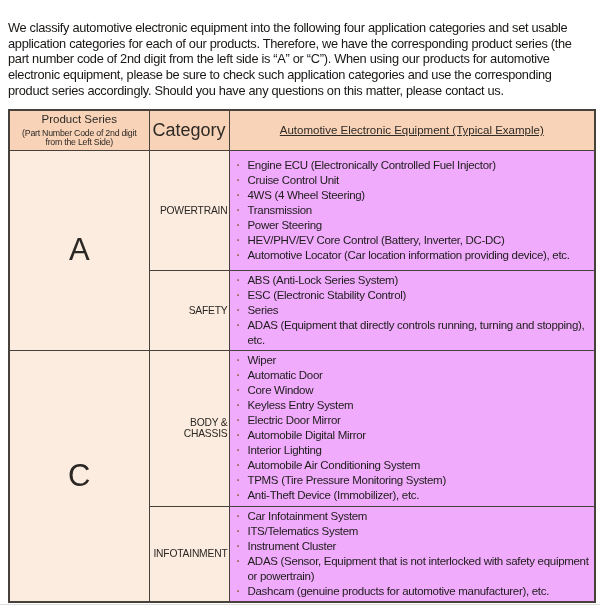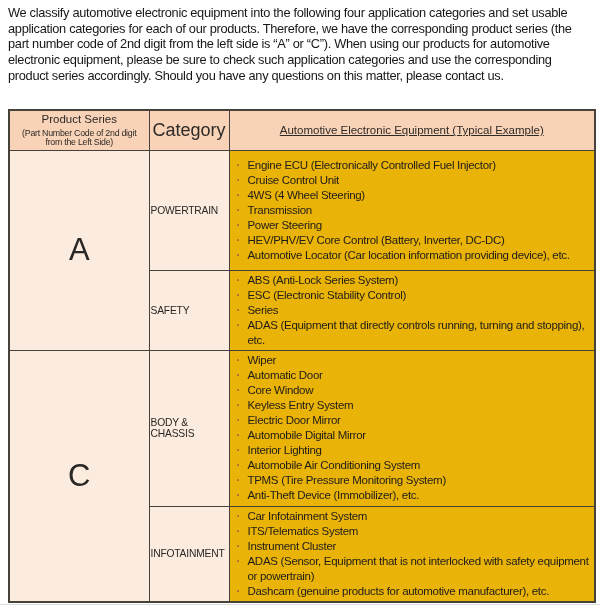--- a/index.html
+++ b/index.html
@@ -13,21 +13,21 @@
   html,body{width:600px;height:608px;}
   body{
     position:relative;
     background:#ffffff;
     font-family:"Liberation Sans", sans-serif;
     color:var(--text);
     overflow:hidden;
   }
   .intro{
     position:absolute;
-    left:8px; top:5px; width:587px;
+    left:8px; top:20px; width:587px;
     font-size:12.8px;
     letter-spacing:-0.3px;
     line-height:15.7px;
     color:#191715;
   }
   table.class-table{
     position:absolute;
     left:8px; top:109px;
     width:586px;
     border-collapse:collapse;
@@ -54,28 +54,28 @@
   .hdr-category{font-size:18px;}
   .hdr-equipment{font-size:11.5px;text-decoration:underline;}
   td.series-cell{
     background:var(--cell-bg);
     text-align:center;
     font-size:31px;
     color:#2a2724;
   }
   td.category-cell{
     background:var(--cell-bg);
-    text-align:left;
+    text-align:right;
     font-size:10.3px;
     letter-spacing:-0.2px;
     color:#2a2724;
     padding:0 1px;
   }
   td.equipment-cell{
-    background:#eab308;
+    background:#f0abfc;
     padding:2px 3px 2px 5px;
   }
   ul.equipment-list{
     list-style:none;
     font-size:11.5px;
     letter-spacing:-0.3px;
     line-height:15px;
     color:#1e1c1a;
   }
   ul.equipment-list li{

